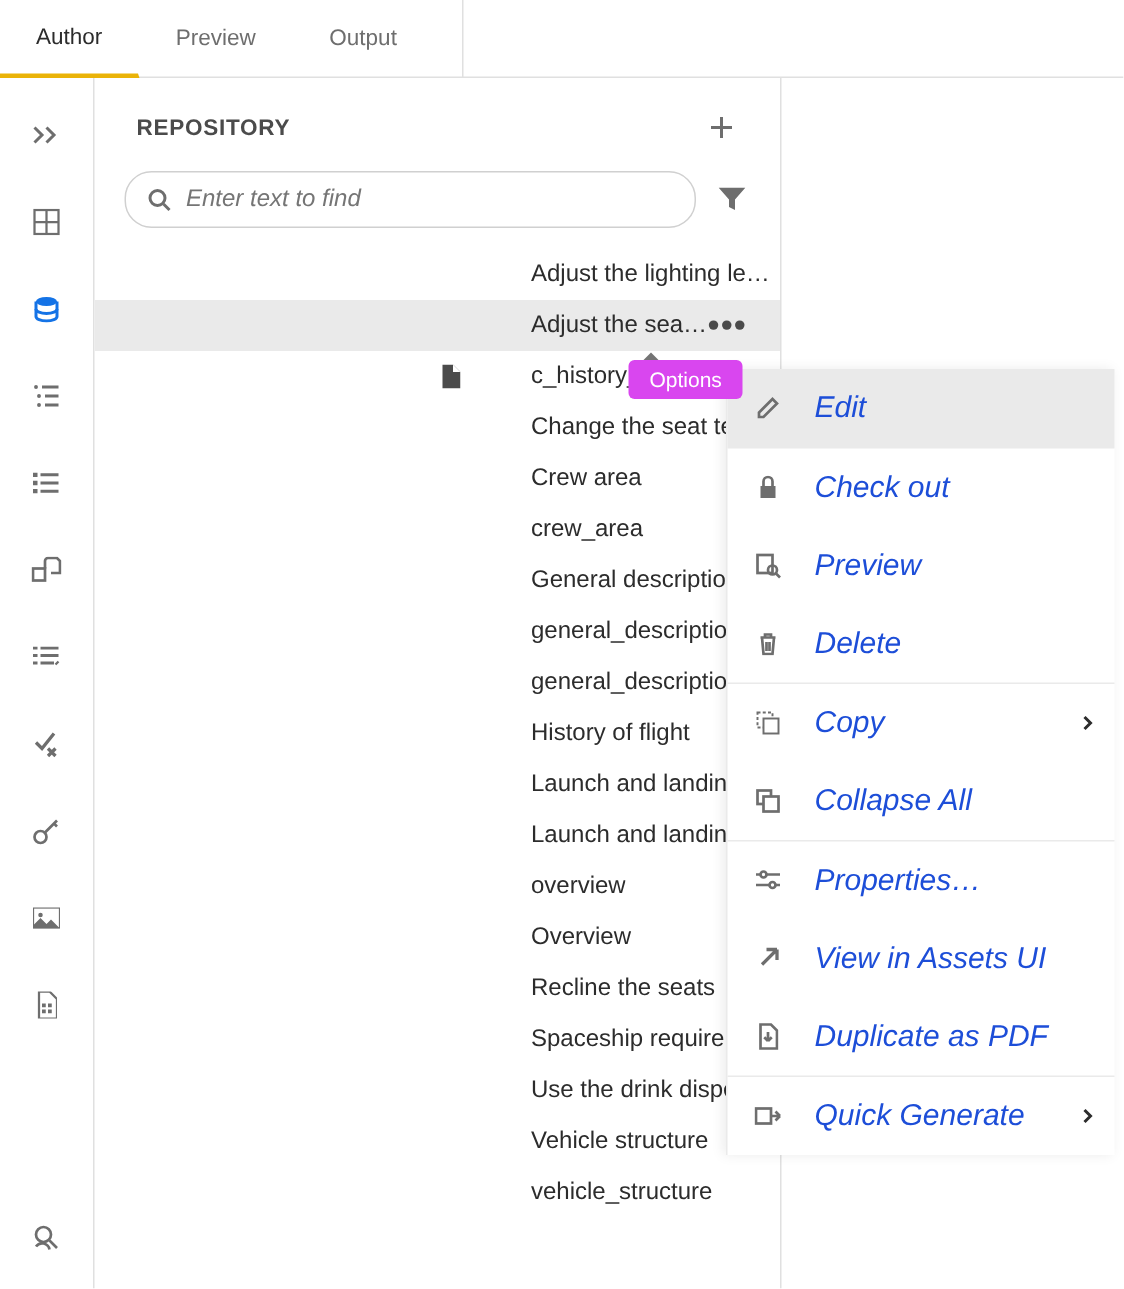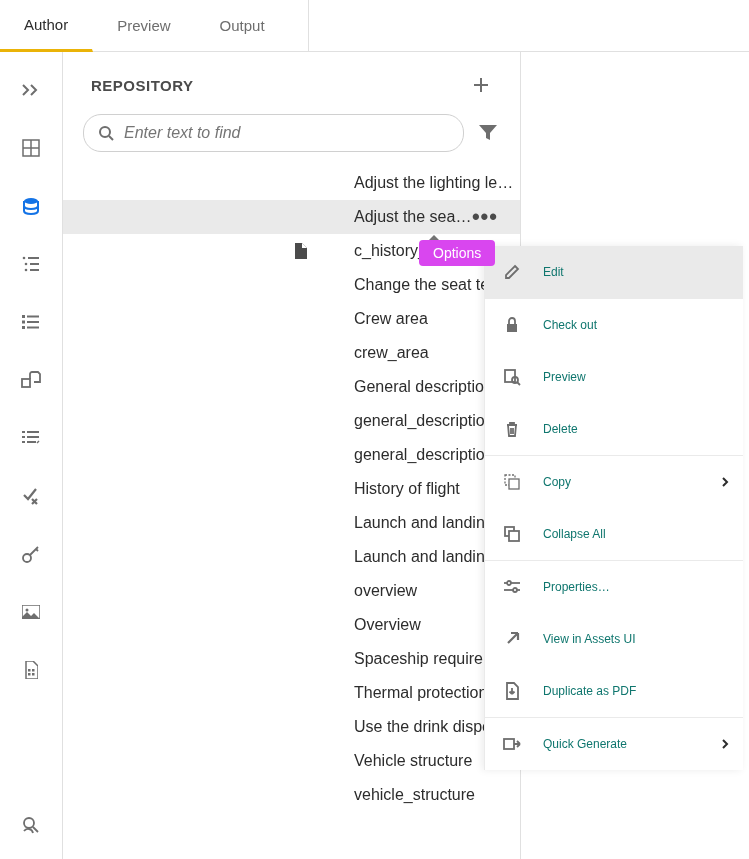--- a/index.html
+++ b/index.html
@@ -24,21 +24,21 @@
     .filter-btn { color: #6e6e6e; cursor: pointer; display:flex; align-items:center; justify-content:center; width:24px; height:24px;}
     .tree { padding-left: 0; }
     .tree-row { display: flex; align-items: center; height: 34px; padding-left: 258px; font-size: 16px; color: #2c2c2c; cursor: pointer; position: relative; }
     .tree-row.selected { background: #eaeaea; }
     .tree-row .more { margin-left: auto; margin-right: 22px; font-size: 22px; font-weight: 700; letter-spacing: 1px; color: #4b4b4b; line-height: 1; }
     .tree-row .label { white-space: nowrap; overflow: hidden; text-overflow: ellipsis; max-width: 220px; }
     .tree-row .file-icon { position: absolute; left: 230px; color: #4b4b4b; }
     .tooltip { position: absolute; left: 419px; top: 240px; background: #d946ef; color: #fff; font-size: 14px; padding: 5px 14px; border-radius: 4px; z-index: 6; }
     .tooltip::before { content:""; position:absolute; top:-5px; left:10px; border-left:5px solid transparent; border-right:5px solid transparent; border-bottom:5px solid #747474;}
     .context-menu { position: absolute; left: 484px; top: 246px; width: 259px; background: #fff; box-shadow: -2px 0 8px rgba(0,0,0,0.08); border-left: 1px solid #eaeaea; z-index: 5; }
-    .menu-item { display: flex; align-items: center; height: 52px; padding: 0 18px; gap: 22px; font-size: 12px; color: #0f766e; cursor: pointer; position:relative;}
+    .menu-item { display: flex; align-items: center; height: 52px; padding: 0 18px; gap: 22px; font-size: 20px; color: #1d4ed8; cursor: pointer; position:relative;font-style:italic;}
     .menu-item:first-child { background: #eaeaea; }
     .menu-item .mi-icon { width: 18px; height: 18px; color: #6e6e6e; display:flex; align-items:center; justify-content:center; flex-shrink:0;}
     .menu-item .chev { position:absolute; right:14px; color:#2c2c2c;}
     .menu-sep { height: 1px; background: #eaeaea; margin: 0; }
     svg { display: block; }
   </style>
 </head>
 <body>
 
 <div class="tabbar">
@@ -212,24 +212,24 @@
         <div class="tree-row" style="padding-left: 291px;">
           <span class="label">Launch and landing site</span>
         </div>
         <div class="tree-row" style="padding-left: 291px;">
           <span class="label">overview</span>
         </div>
         <div class="tree-row" style="padding-left: 291px;">
           <span class="label">Overview</span>
         </div>
         <div class="tree-row" style="padding-left: 291px;">
+          <span class="label">Recline the seats</span>
+        </div>
+        <div class="tree-row" style="padding-left: 291px;">
           <span class="label">Spaceship requirements</span>
-        </div>
-        <div class="tree-row" style="padding-left: 291px;">
-          <span class="label">Thermal protection</span>
         </div>
         <div class="tree-row" style="padding-left: 291px;">
           <span class="label">Use the drink dispenser</span>
         </div>
         <div class="tree-row" style="padding-left: 291px;">
           <span class="label">Vehicle structure</span>
         </div>
         <div class="tree-row" style="padding-left: 291px;">
           <span class="label">vehicle_structure</span>
         </div>

